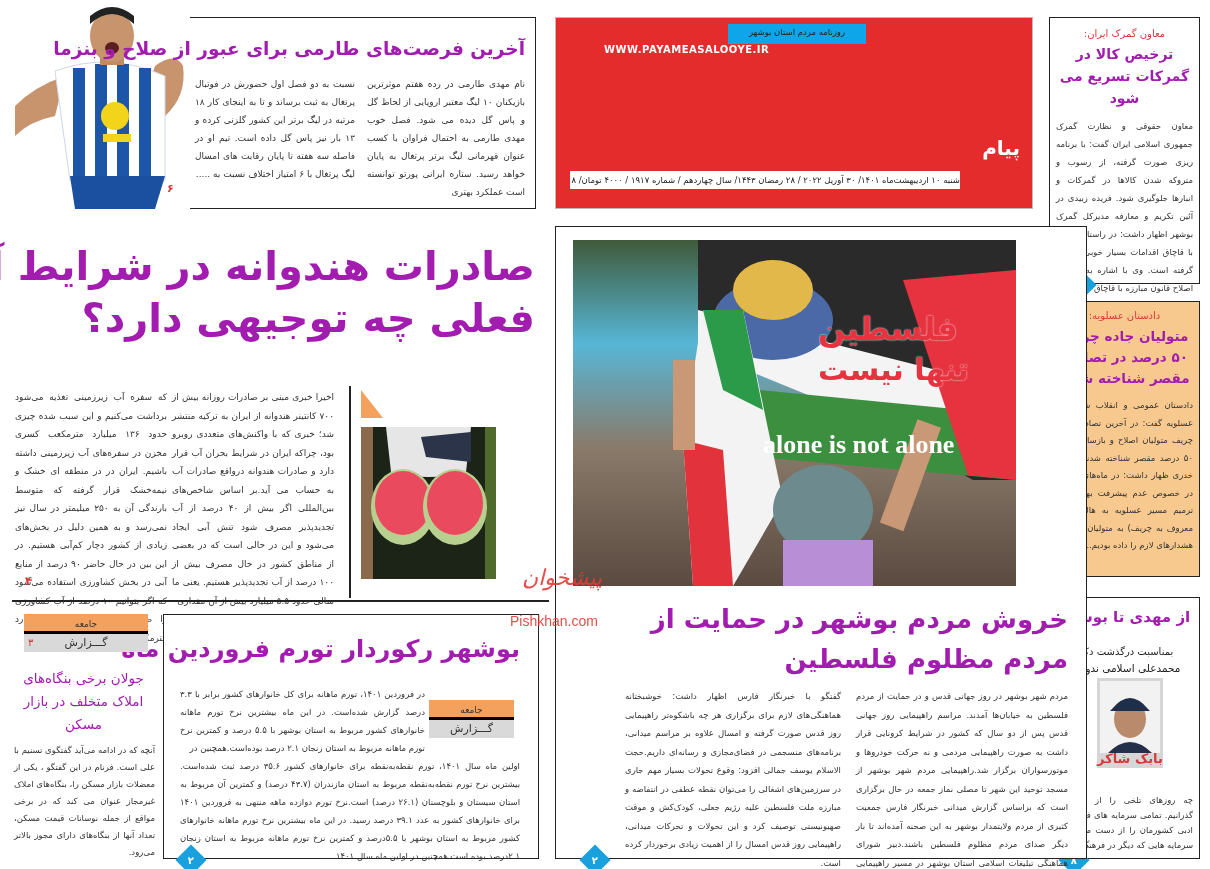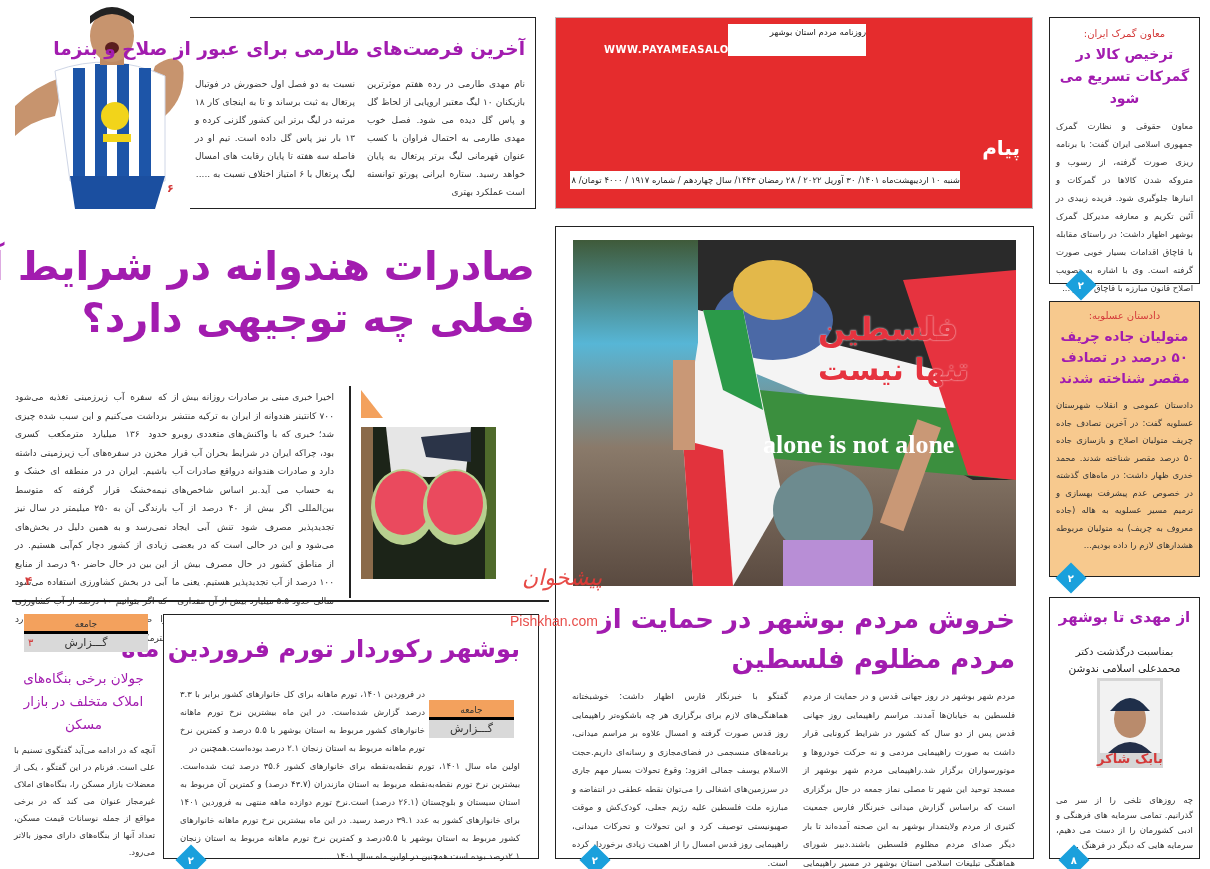--- a/index.html
+++ b/index.html
@@ -13,21 +13,21 @@
       position: absolute; width: 22px; height: 22px; background: #1aa0dc;
       transform: rotate(45deg); display: flex; align-items: center; justify-content: center;
     }
     .page-badge span { transform: rotate(-45deg); color: #fff; font-size: 10px; font-weight: bold; }
     .kicker { color: #d43a3a; font-size: 10px; text-align: center; }
     .tag-top { background: #f3a15d; color: #333; font-size: 9px; text-align: center; height: 20px; line-height: 20px; border-bottom: 3px solid #000000; }
     .tag-bottom { background: #d9d9d9; color: #333; font-size: 11px; text-align: center; height: 18px; line-height: 18px; letter-spacing: 3px; }
 
     
     #masthead { left: 555px; top: 17px; width: 478px; height: 192px; background: #e52c2d; border: 1px solid #bbb; }
-    #mast-tagline { position: absolute; left: 172px; top: 6px; width: 138px; height: 32px; background: #ffffff; font-size: 8.5px; text-align: right; line-height: 16px; color: #222; }
+    #mast-tagline { position: absolute; left: 172px; top: 6px; width: 138px; height: 20px; background: #0ea5e9; font-size: 8.5px; text-align: center; line-height: 16px; color: #222; }
     #mast-url { position: absolute; left: 48px; top: 26px; color: #fff; font-size: 10px; font-weight: bold; direction: ltr; letter-spacing: 0.5px; }
     #mast-logo { position: absolute; left: 10px; top: 40px; width: 460px; height: 108px; color: #fff; font-size: 84px; font-weight: bold; text-align: center; line-height: 108px; letter-spacing: -2px; }
     #mast-logo-sub { position: absolute; right: 12px; top: 118px; color: #fff; font-size: 20px; font-weight: bold; }
     #mast-dateline { position: absolute; left: 14px; top: 153px; width: 390px; height: 18px; background: #fff; font-size: 8.5px; line-height: 18px; text-align: center; color: #222; white-space: nowrap; overflow: hidden; }
 
     
     .photo { position: absolute; overflow: hidden; }
   </style>
 </head>
 <body>
@@ -124,21 +124,21 @@
     <rect x="0" y="0" width="12" height="152" fill="#8a6a4a"></rect>
     <rect x="124" y="0" width="11" height="152" fill="#4f6a2b"></rect>
     <ellipse cx="42" cy="80" rx="32" ry="38" fill="#b8d08f"></ellipse>
     <ellipse cx="42" cy="76" rx="28" ry="32" fill="#ea4a5e"></ellipse>
     <ellipse cx="94" cy="80" rx="32" ry="38" fill="#b8d08f"></ellipse>
     <ellipse cx="94" cy="76" rx="28" ry="32" fill="#ea4a5e"></ellipse>
   </svg>
 </div>
 <div style="position:absolute; left:12px; top:600px; width:537px; height:1.5px; background:#222;"></div>
 
-<div class="box" style="left:555px; top:226px; width:479px; height:633px;">
+<div class="box" style="left:555px; top:226px; width:532px; height:633px;">
   <div class="photo" style="left:17px; top:13px; width:443px; height:346px;">
     <svg width="443" height="346" viewBox="0 0 443 346">
       <defs>
         <linearGradient id="bgGrad" x1="0" y1="0" x2="0" y2="1">
           <stop offset="0" stop-color="#3f5a3a"></stop>
           <stop offset="0.3" stop-color="#57b6d6"></stop>
           <stop offset="0.6" stop-color="#8a7a6a"></stop>
           <stop offset="1" stop-color="#5a4a40"></stop>
         </linearGradient>
       </defs>

